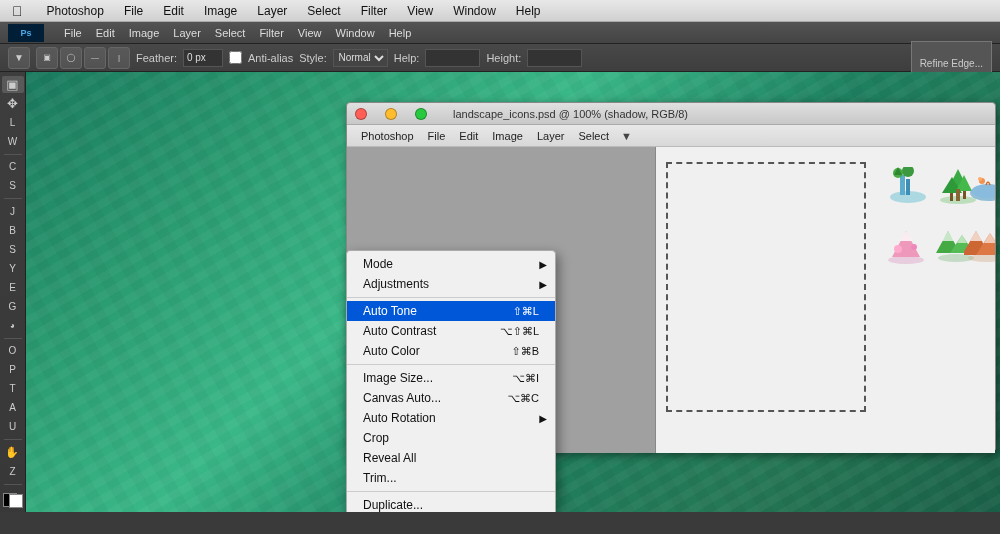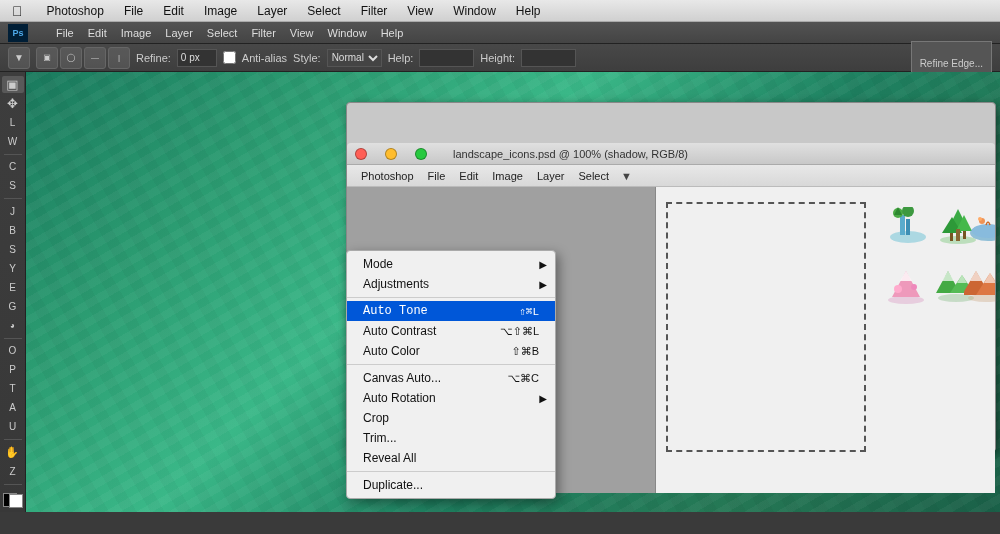--- a/index.html
+++ b/index.html
@@ -50,30 +50,30 @@
       width: 100%;
       height: 22px;
       background: linear-gradient(to bottom, #535353, #444);
       display: flex;
       align-items: center;
       padding: 0 8px;
       gap: 2px;
       border-bottom: 1px solid #222;
     }
     .ps-logo {
-      width: 20px;
+      width: 36px;
       height: 18px;
       background: #001e36;
       color: #4da8e8;
       font-size: 9px;
       font-weight: bold;
       display: flex;
       align-items: center;
       justify-content: center;
-      margin-right: 20px;
+      margin-right: 12px;
     }
     .ps-menu-item {
       color: #ddd;
       font-size: 11px;
       padding: 2px 6px;
       cursor: pointer;
       border-radius: 3px;
     }
 
     
@@ -112,20 +112,21 @@
       color: #ddd;
       font-size: 10px;
       padding: 0 3px;
     }
     .ps-option-select {
       height: 18px;
       background: #444;
       border: 1px solid #555;
       color: #ddd;
       font-size: 10px;
+      text-align: right;
     }
 
     
     #ps-workspace {
       display: flex;
       height: calc(512px - 22px - 28px - 22px);
     }
 
     
     #ps-toolbar {
@@ -230,21 +231,20 @@
     
     #doc-titlebar {
       height: 22px;
       background: linear-gradient(to bottom, #e0e0e0, #c8c8c8);
       border-bottom: 1px solid #aaa;
       border-radius: 4px 4px 0 0;
       display: flex;
       align-items: center;
       padding: 0 8px;
       gap: 18px;
-      margin-top: 40px;
     }
     .window-btn {
       width: 12px;
       height: 12px;
       border-radius: 50%;
       border: 1px solid rgba(0,0,0,0.3);
     }
     .win-close { background: #ff5f56; }
     .win-min { background: #ffbd2e; }
     .win-max { background: #27c93f; }
@@ -322,21 +322,20 @@
       align-items: center;
       padding: 0 16px;
       font-size: 12px;
       color: #111;
       cursor: pointer;
       position: relative;
     }
     .menu-item.highlighted {
       background: #0057d8;
       color: #fff;
-      font-family: Liberation Mono, monospace;
     }
     .menu-item .shortcut {
       position: absolute;
       right: 16px;
       font-size: 11px;
       color: inherit;
     }
     .menu-item .arrow {
       position: absolute;
       right: 8px;
@@ -387,21 +386,21 @@
   </div>
 
   <div id="ps-options-bar">
     <div class="ps-option-btn">▼</div>
     <div style="display:flex;gap:2px;">
       <div class="ps-option-btn" style="font-size:8px;">▣</div>
       <div class="ps-option-btn" style="font-size:8px;">◯</div>
       <div class="ps-option-btn" style="font-size:8px;">—</div>
       <div class="ps-option-btn" style="font-size:8px;">|</div>
     </div>
-    <span class="ps-option-label">Refine:</span>
+    <span class="ps-option-label">Feather:</span>
     <input class="ps-option-input" type="text" value="0 px" style="">
     <input type="checkbox" style="">
     <span class="ps-option-label">Anti-alias</span>
     <span class="ps-option-label">Style:</span>
     <select class="ps-option-select">
       <option>Normal</option>
     </select>
     <span class="ps-option-label">Help:</span>
     <input class="ps-option-input" type="text" style="width: 55px;">
     <span class="ps-option-label">Height:</span>
@@ -565,35 +564,39 @@
         <div class="menu-item">
           <span>Auto Contrast</span>
           <span class="shortcut">⌥⇧⌘L</span>
         </div>
         <div class="menu-item">
           <span>Auto Color</span>
           <span class="shortcut">⇧⌘B</span>
         </div>
         <div class="menu-separator"></div>
         <div class="menu-item">
+          <span>Image Size...</span>
+          <span class="shortcut">⌥⌘I</span>
+        </div>
+        <div class="menu-item">
           <span>Canvas Auto...</span>
           <span class="shortcut">⌥⌘C</span>
         </div>
         <div class="menu-item">
           <span>Auto Rotation</span>
           <span class="arrow">▶</span>
         </div>
         <div class="menu-item">
           <span>Crop</span>
         </div>
         <div class="menu-item">
+          <span>Reveal All</span>
+        </div>
+        <div class="menu-item">
           <span>Trim...</span>
-        </div>
-        <div class="menu-item">
-          <span>Reveal All</span>
         </div>
         <div class="menu-separator"></div>
         <div class="menu-item">
           <span>Duplicate...</span>
         </div>
 
       </div>
 
     </div>
   </div>

